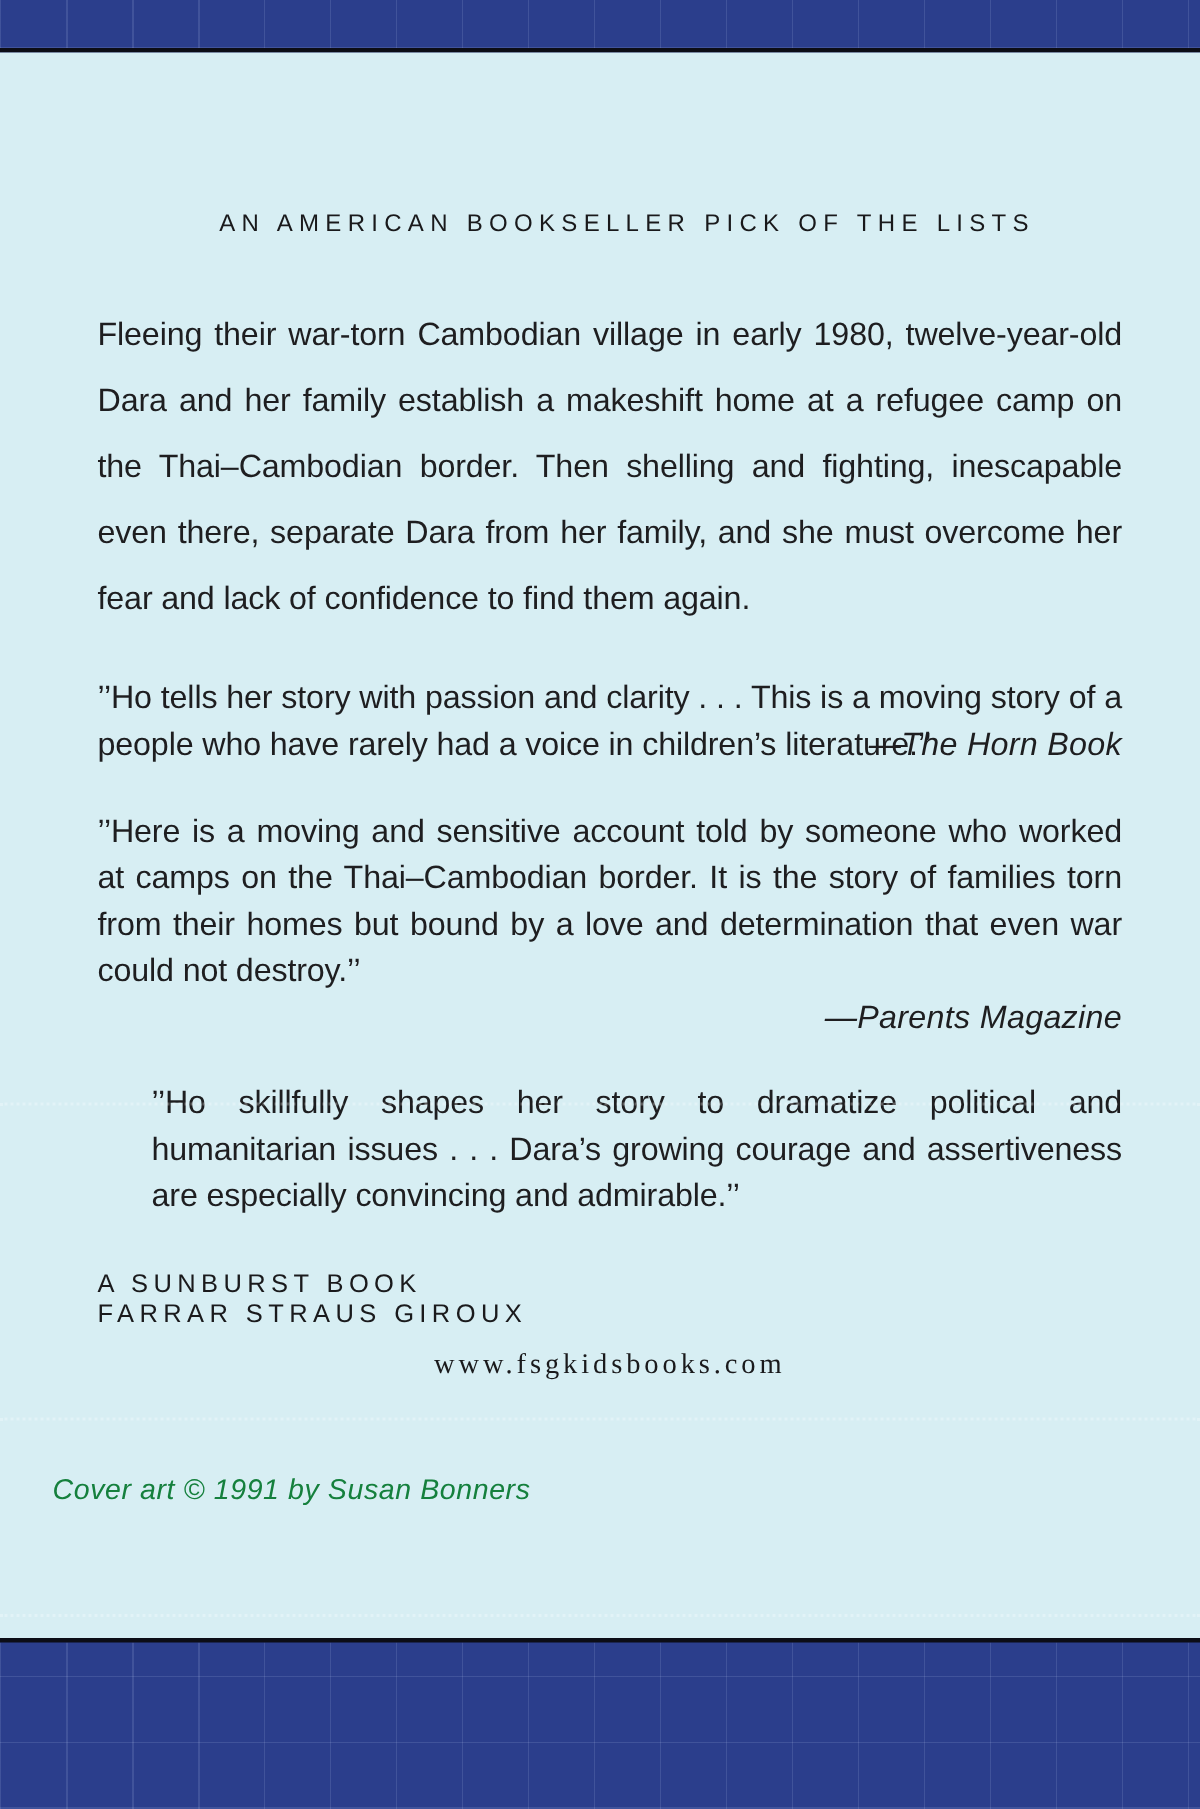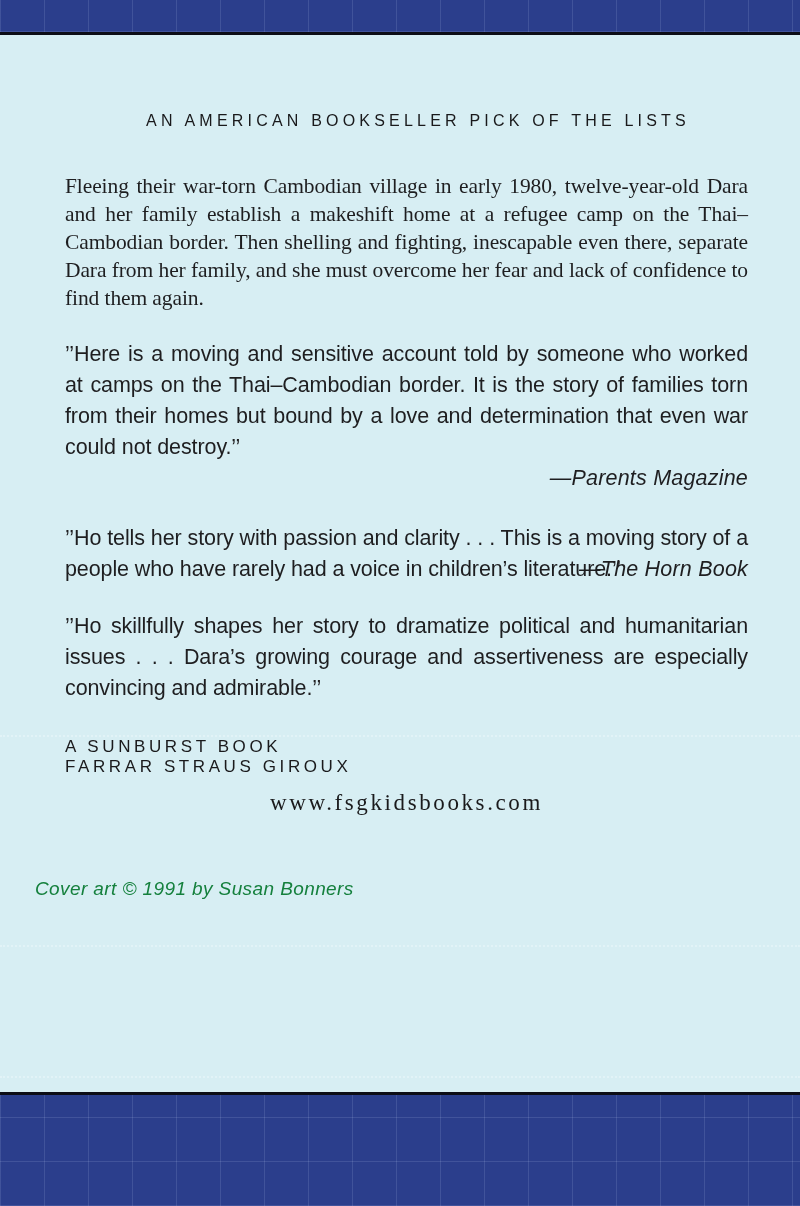--- a/index.html
+++ b/index.html
@@ -30,43 +30,42 @@
     border-top: 3px solid #0c0d16;
   }
   
   .page {
     position: relative;
     height: 1057px;
     background: #d7eef3;
     color: #1e1e20;
   }
   .award {
-    padding-top: 77px;
+    padding-top: 106px;
     text-align: center;
     font-size: 16px;
     letter-spacing: 4.2px;
     color: #19191b;
     margin-left: 36px;
   }
   .content {
     padding: 0 52px 0 65px;
   }
   .content p { margin: 0; }
   .synopsis {
     margin-top: 42px !important;
     font-size: 21.5px;
-    line-height: 28px;
+    line-height: 44px;
     text-align: justify;
     letter-spacing: -0.1px;
-    font-family: Liberation Serif, serif;
   }
   .quote { margin-top: 0; }
   .q1 { margin-top: 29px; }
   .q2 { margin-top: 27px; }
-  .q3 { margin-top: 26px; }
+  .q3 { margin-top: 26px; margin-left: 36px; }
   .qtext {
     font-size: 21.5px;
     line-height: 31px;
     text-align: justify;
     letter-spacing: -0.1px;
   }
   .attr {
     font-size: 21.5px;
     line-height: 31px;
     font-style: italic;
@@ -79,21 +78,21 @@
     font-size: 17px;
     letter-spacing: 3.6px;
     color: #1a1a1c;
   }
   .imprint   { margin-top: 33px; }
   .publisher { }
   .website {
     margin-top: 13px;
     text-align: center;
     font-family: "Liberation Serif", serif;
-    font-size: 23px;
+    font-size: 19px;
     letter-spacing: 2.6px;
     color: #1a1a1c;
   }
   .credit {
     margin: 62px 0 0 35px;
     font-style: italic;
     font-size: 19px;
     letter-spacing: 0.4px;
     color: #15803d;
   }
@@ -119,28 +118,28 @@
   <div class="band band-top"></div>
 
   <div class="page">
 
     <div class="award">AN AMERICAN BOOKSELLER PICK OF THE LISTS</div>
 
     <div class="content">
 
       <p class="synopsis">Fleeing their war-torn Cambodian village in early 1980, twelve-year-old Dara and her family establish a makeshift home at a refugee camp on the Thai–Cambodian border. Then shelling and fighting, inescapable even there, separate Dara from her family, and she must overcome her fear and lack of confidence to find them again.</p>
 
+      <div class="quote q1">
+        <p class="qtext">’’Ho tells her story with passion and clarity . . . This is a moving story of a people who have rarely had a voice in children’s literature.’’</p>
+        <p class="attr attr-inline">—The Horn Book</p>
+      </div>
+
       <div class="quote q2">
         <p class="qtext">’’Here is a moving and sensitive account told by someone who worked at camps on the Thai–Cambodian border. It is the story of families torn from their homes but bound by a love and determination that even war could not destroy.’’</p>
         <p class="attr">—Parents Magazine</p>
-      </div>
-
-      <div class="quote q1">
-        <p class="qtext">’’Ho tells her story with passion and clarity . . . This is a moving story of a people who have rarely had a voice in children’s literature.’’</p>
-        <p class="attr attr-inline">—The Horn Book</p>
       </div>
 
       <div class="quote q3">
         <p class="qtext">’’Ho skillfully shapes her story to dramatize political and humanitarian issues . . . Dara’s growing courage and assertiveness are especially convincing and admirable.’’</p>
       </div>
 
       <div class="imprint">A SUNBURST BOOK</div>
 
       <div class="publisher">FARRAR STRAUS GIROUX</div>
 

